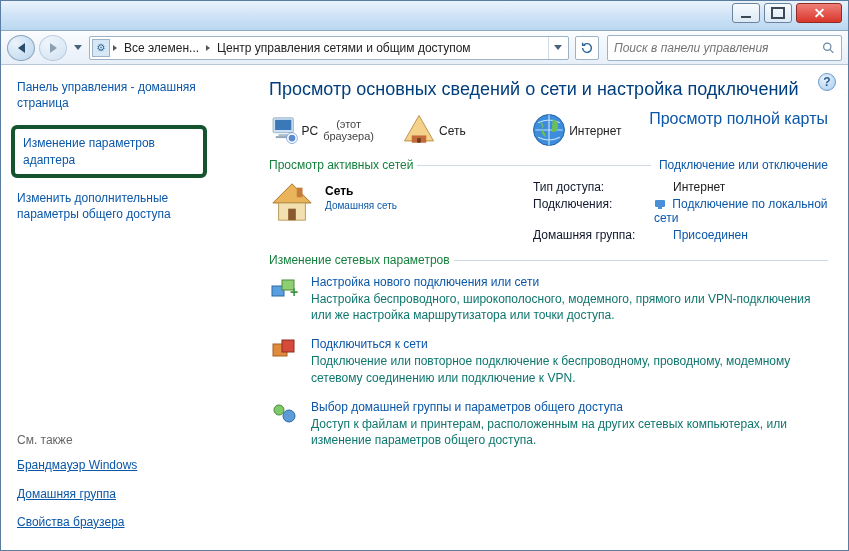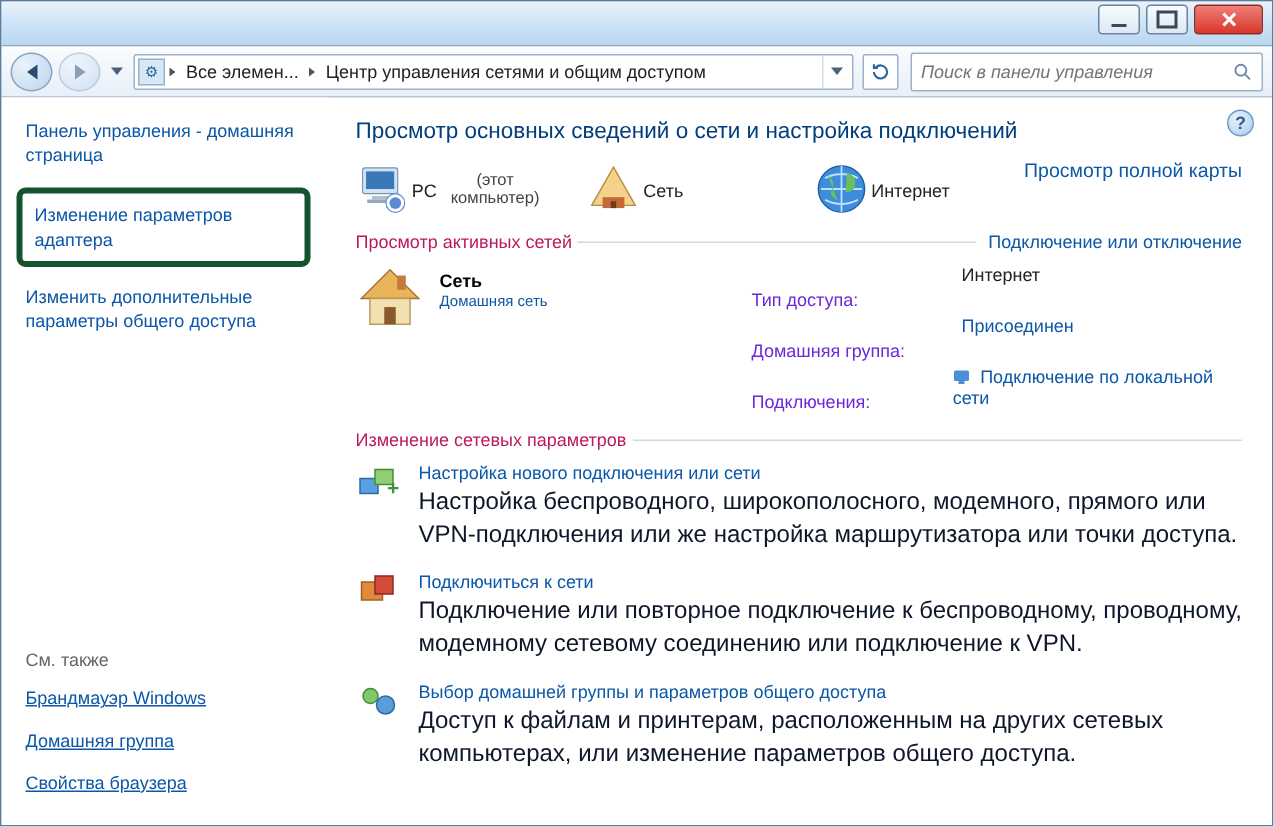--- a/index.html
+++ b/index.html
@@ -23,56 +23,56 @@
   .addr{flex:0 0 480px;height:24px;border:1px solid #9cb2c8;background:#fff;border-radius:2px;display:flex;align-items:center;padding:0 2px;font-size:12px;color:#222;}
   .addr .seg{display:flex;align-items:center;gap:2px;padding:0 4px;}
   .addr .sep{width:0;height:0;border-left:4px solid #555;border-top:3px solid transparent;border-bottom:3px solid transparent;margin:0 3px;}
   .addr .iconbx{width:18px;height:18px;background:#d6e7f5;border:1px solid #9cb2c8;display:flex;align-items:center;justify-content:center;font-size:10px;color:#2a6496;}
   .addr .dd{margin-left:auto;width:18px;height:22px;display:flex;align-items:center;justify-content:center;border-left:1px solid #d0dce8;}
   .refbtn{width:24px;height:24px;border:1px solid #9cb2c8;border-radius:2px;background:#fff;display:flex;align-items:center;justify-content:center;margin-left:2px;}
   .refbtn svg{width:14px;height:14px;}
   .search{flex:1;height:24px;border:1px solid #9cb2c8;border-radius:2px;background:#fff;display:flex;align-items:center;padding:12px 6px;margin-left:4px;}
   .search input{border:none;outline:none;width:100%;font-size:12px;color:#999;font-style:italic;background:transparent;}
   .search .sicon{width:14px;height:14px;margin-left:4px;}
-  .body{display:flex;height:calc(551px - 30px - 34px);}
+  .body{display:flex;height:calc(551px - 30px - 34px);gap:32px;}
   .sidebar{width:218px;background:#fff;padding:14px 10px 10px 16px;display:flex;flex-direction:column;}
   .side-link{color:#0b57a8;font-size:12px;line-height:1.35;margin-bottom:14px;cursor:pointer;}
   .side-link.highlight{border:4px solid #14532d;border-radius:6px;padding:6px 8px;margin-left:-6px;margin-right:2px;margin-bottom:12px;}
   .side-sep{flex:1;}
   .seealso{color:#666;font-size:12px;margin-bottom:10px;}
   .side-link.small{margin-bottom:12px;text-decoration:underline;}
   .main{flex:1;padding:14px 20px 10px 18px;overflow:hidden;position:relative;}
   .helpicon{position:absolute;top:8px;right:12px;width:18px;height:18px;border-radius:50%;border:1px solid #6e9ac7;background:radial-gradient(circle at 35% 30%,#e8f2fb,#a9cdef);display:flex;align-items:center;justify-content:center;color:#2a5d8f;font-weight:bold;font-size:12px;}
-  h1.pageh{color:#003e7e;font-weight:normal;font-size:15px;margin-bottom:10px;}
+  h1.pageh{color:#003e7e;font-weight:normal;font-size:18px;margin-bottom:10px;}
   .maprow{display:flex;align-items:flex-start;gap:10px;margin-bottom:6px;}
   .mapcol{display:flex;align-items:center;width:140px;font-size:12px;color:#222;text-align:center;}
   .mapcol .lbl{margin-top:2px;}
   .mapcol .sub{color:#444;font-size:11px;}
   .dashline{flex:1;border-top:2px dotted #7da35a;margin-top:22px;height:0;}
-  .maplink{margin-left:auto;color:#0b57a8;font-size:13px;cursor:pointer;white-space:nowrap;}
+  .maplink{margin-left:auto;color:#0b57a8;font-size:16px;cursor:pointer;white-space:nowrap;}
   .grouphdr{display:flex;align-items:center;font-size:12px;color:#003e7e;margin:8px 0 8px 0;}
-  .grouphdr .title{white-space:nowrap;margin-right:4px;color:#be185d;}
+  .grouphdr .title{white-space:nowrap;margin-right:4px;color:#15803d;}
   .grouphdr .line{flex:1;height:1px;background:#cfd9e4;}
   .grouphdr .right{color:#0b57a8;cursor:pointer;margin-left:8px;white-space:nowrap;text-align:center;}
   .netrow{display:flex;gap:14px;margin-bottom:6px;}
   .netleft{display:flex;gap:10px;width:250px;}
   .netleft .txt{padding-top:4px;}
   .netleft .name{font-weight:bold;font-size:12px;}
   .netleft .type{color:#0b57a8;font-size:10px;margin-top:2px;cursor:pointer;}
   .netprops{flex:1;font-size:12px;}
   .netprops .row{display:flex;margin-bottom:3px;}
-  .netprops .k{width:140px;color:#6d28d9;margin-top:17px;}
+  .netprops .k{width:140px;color:#0f172a;}
   .netprops .v{color:#222;}
   .netprops .v a{color:#0b57a8;cursor:pointer;}
   .netprops .v .plug{display:inline-block;width:12px;height:12px;vertical-align:-2px;margin-right:3px;}
   .tasks{margin-top:4px;}
   .task{display:flex;gap:12px;margin-bottom:14px;}
   .task .ticon{width:30px;height:28px;flex-shrink:0;display:flex;align-items:center;justify-content:center;}
   .task .ttl{color:#0b57a8;font-size:12px;cursor:pointer;}
-  .task .desc{color:#0f172a;font-size:16px;line-height:1.35;margin-top:2px;}
+  .task .desc{color:#0f766e;font-size:12px;line-height:1.35;margin-top:2px;}
   
   .ic-pc{width:42px;height:40px;}
   .ic-net{width:40px;height:40px;}
   .ic-globe{width:40px;height:40px;}
   .ic-house{width:46px;height:44px;}
 </style>
 </head>
 <body>
 
 <div class="window">
@@ -138,21 +138,21 @@
         <div class="mapcol">
           <svg class="ic-pc" viewBox="0 0 48 44">
             <rect x="6" y="4" width="30" height="22" rx="2" fill="#cfe2f3" stroke="#7a95b0"></rect>
             <rect x="9" y="7" width="24" height="15" fill="#3a78b8"></rect>
             <rect x="14" y="28" width="14" height="3" fill="#b0bfcf"></rect>
             <rect x="10" y="31" width="22" height="3" fill="#96a8ba"></rect>
             <circle cx="34" cy="34" r="8" fill="#fff" stroke="#5a8bd0"></circle>
             <circle cx="34" cy="34" r="5" fill="#5a8bd0"></circle>
           </svg>
           <span class="lbl">PC</span>
-          <span class="sub">(этот компьютер)</span>
+          <span class="sub">(этот браузера)</span>
         </div>
         <div class="dashline"></div>
         <div class="mapcol">
           <svg class="ic-net" viewBox="0 0 44 44">
             <polygon points="22,6 38,34 6,34" fill="#f4d28c" stroke="#b68b3a"></polygon>
             <rect x="14" y="28" width="16" height="8" fill="#c46a3a"></rect>
             <rect x="20" y="31" width="4" height="5" fill="#6e3b1f"></rect>
           </svg>
           <span class="lbl">Сеть</span>
         </div>
@@ -185,35 +185,35 @@
           </svg>
           <div class="txt">
             <div class="name">Сеть</div>
             <div class="type">Домашняя сеть</div>
           </div>
         </div>
         <div class="netprops">
           <div class="row">
             <span class="k">Тип доступа:</span>
             <span class="v">Интернет</span>
-          </div>
-          <div class="row">
-            <span class="k">Домашняя группа:</span>
-            <span class="v"><a>Присоединен</a></span>
           </div>
           <div class="row">
             <span class="k">Подключения:</span>
             <span class="v">
               <svg class="plug" viewBox="0 0 12 12">
                   <rect x="1" y="2" width="10" height="7" rx="1" fill="#4a90d9"></rect>
                   <rect x="4" y="9" width="4" height="2" fill="#4a90d9"></rect>
                 </svg>
               <a>Подключение по локальной сети</a>
             </span>
           </div>
+          <div class="row">
+            <span class="k">Домашняя группа:</span>
+            <span class="v"><a>Присоединен</a></span>
+          </div>
         </div>
       </div>
 
       <div class="grouphdr">
         <span class="title">Изменение сетевых параметров</span>
         <span class="line"></span>
       </div>
 
       <div class="tasks">
         <div class="task">

